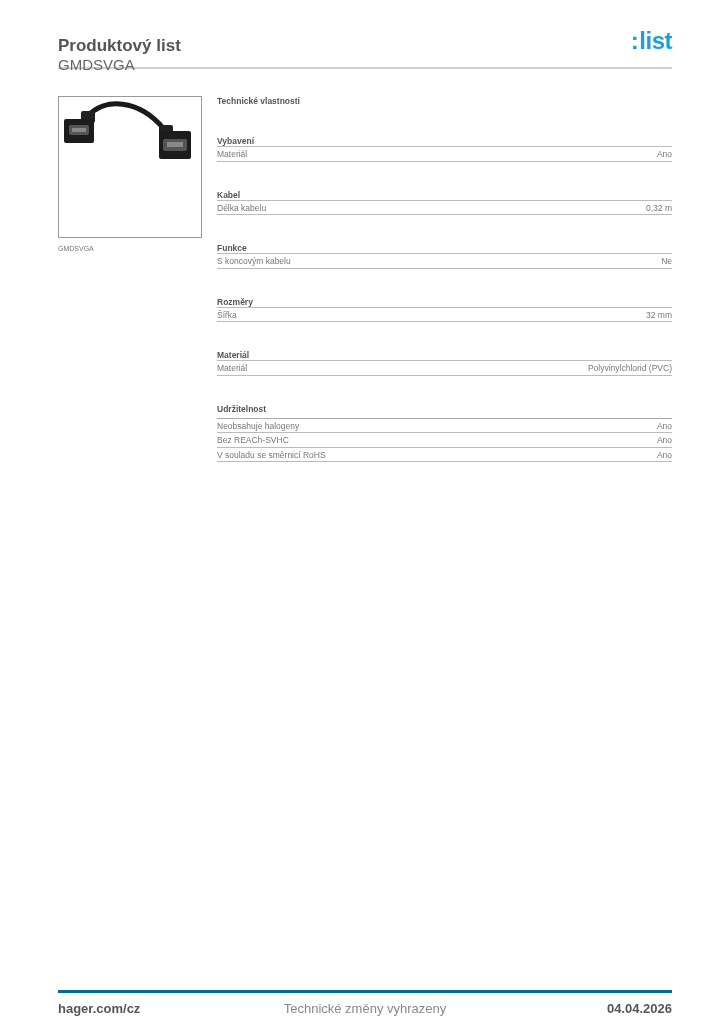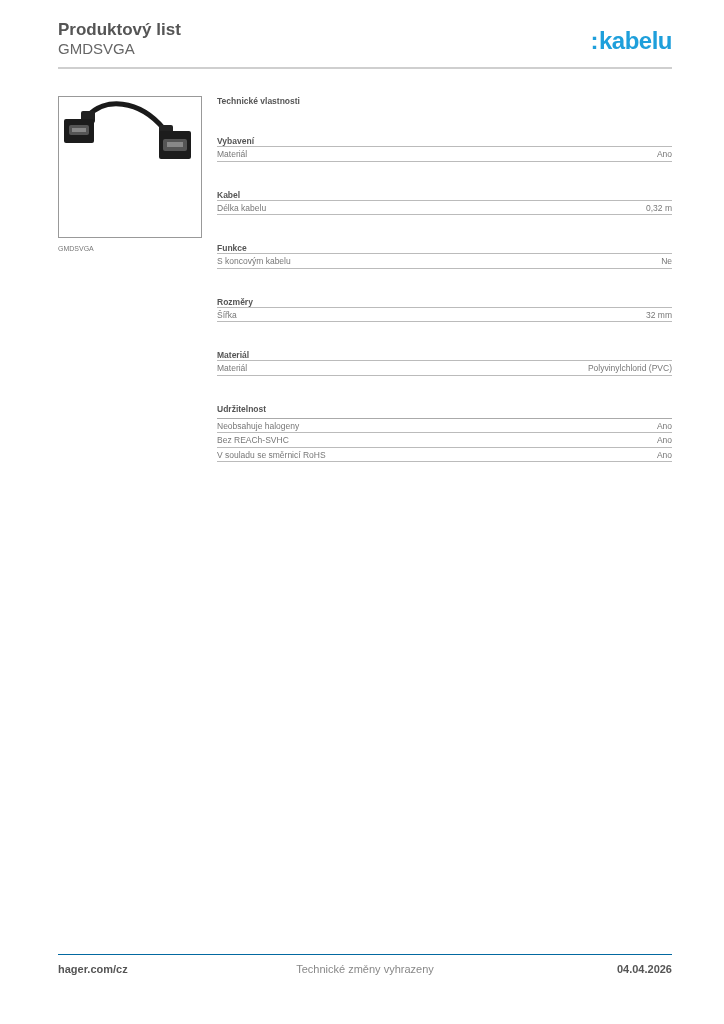--- a/index.html
+++ b/index.html
@@ -1,48 +1,48 @@
 <!DOCTYPE html>
 <html><head>
   <meta charset="utf-8">
   <style>
     * { box-sizing: border-box; margin: 0; padding: 0; }
     html, body { width: 724px; height: 1024px; background: #ffffff; }
     body { position: relative; font-family: "Liberation Sans", sans-serif; color: #555; overflow: hidden; }
 
     .header { position: absolute; left: 58px; top: 20px; width: 614px; height: 49px; border-bottom: 2px solid #cfcfcf; }
-    .title { font-size: 17px; font-weight: bold; color: #555; line-height: 20px; }
+    .title { font-size: 17px; font-weight: bold; color: #555; line-height: 20px; margin-top: 16px; }
     .subtitle { font-size: 15px; color: #666; line-height: 17px; }
     .logo { position: absolute; right: 0; top: 7px; font-size: 24px; font-weight: bold; color: #1e9fdb; letter-spacing: -0.5px; }
     .logo .colon { font-weight: bold; margin-right: 1px; }
 
     .image-box { position: absolute; left: 58px; top: 96px; width: 144px; height: 142px; border: 1px solid #999; background: #fff; }
     .image-caption { position: absolute; left: 58px; top: 245px; font-size: 7px; color: #777; }
 
     .specs { position: absolute; left: 217px; top: 96px; width: 455px; }
     .specs-title { font-size: 8.5px; font-weight: bold; color: #555; height: 12px; margin-bottom: 3px; }
     .group { margin-bottom: 10px; }
     .group-title { font-size: 8.5px; font-weight: bold; color: #555; height: 12px; line-height: 12px; border-bottom: 1px solid #bbb; margin-top: 27px; }
     .group-title.gap { height: 16px; line-height: 12px; border-bottom: 1.5px solid #aaa; }
     .row { display: flex; justify-content: space-between; height: 14.5px; line-height: 14px; font-size: 8.5px; color: #777; border-bottom: 1px solid #bbb; }
     .row .value { text-align: left; }
 
-    .footer { position: absolute; left: 58px; top: 954px; width: 614px; border-top: 1px solid #0369a1; height: 22px; font-size: 11px; }
+    .footer { position: absolute; left: 58px; top: 990px; width: 614px; border-top: 3px solid #0369a1; height: 22px; font-size: 13px; }
     .footer-left { position: absolute; left: 0; top: 8px; font-weight: bold; color: #555; }
     .footer-center { position: absolute; left: 0; right: 0; top: 8px; text-align: center; color: #888; }
     .footer-right { position: absolute; right: 0; top: 8px; font-weight: bold; color: #555; }
   </style>
 </head>
 <body>
 
 <div class="header">
   <div class="title">Produktový list</div>
   <div class="subtitle">GMDSVGA</div>
   <div class="logo">
-    <span class="colon">:</span><span>kabelu</span>
+    <span class="colon">:</span><span>list</span>
   </div>
 </div>
 
 <div class="image-box">
   <svg width="142" height="140" viewBox="0 0 142 140">
 
     <path d="M28 20 C 45 0, 80 2, 105 32" stroke="#1a1a1a" stroke-width="5" fill="none"></path>
 
     <rect x="22" y="14" width="14" height="12" rx="2" fill="#222"></rect>
     <rect x="5" y="22" width="30" height="24" rx="2" fill="#1c1c1c"></rect>

